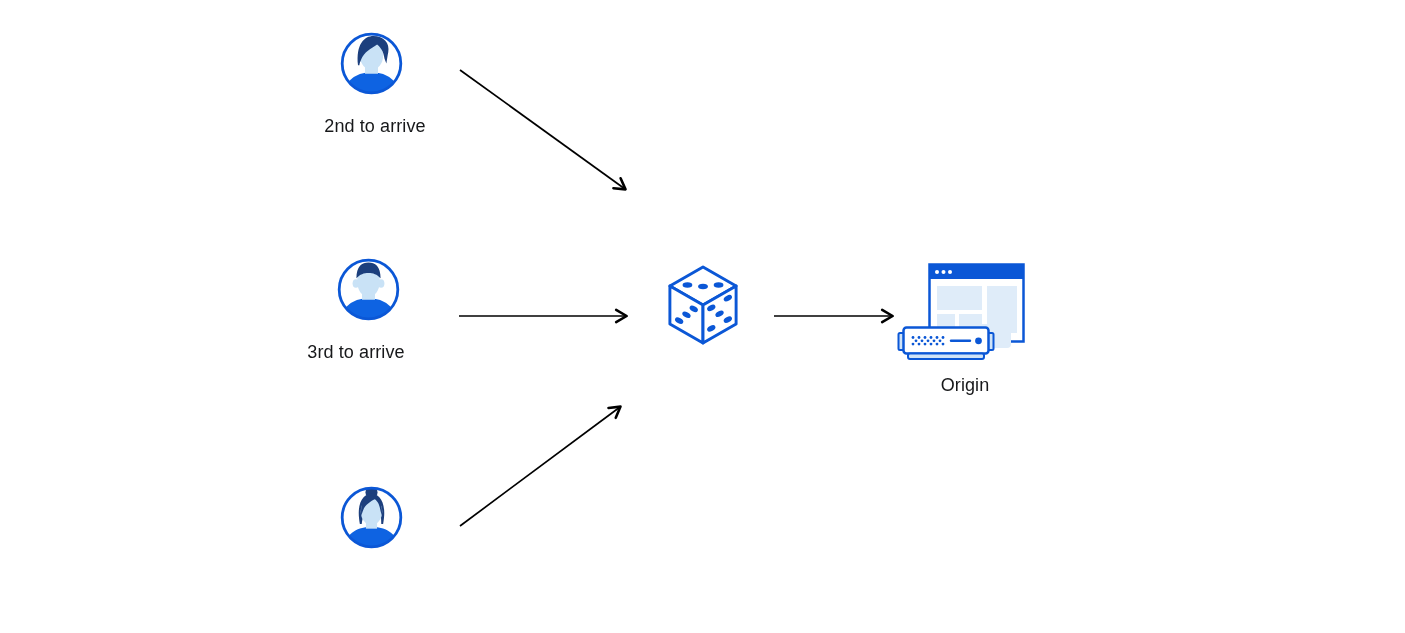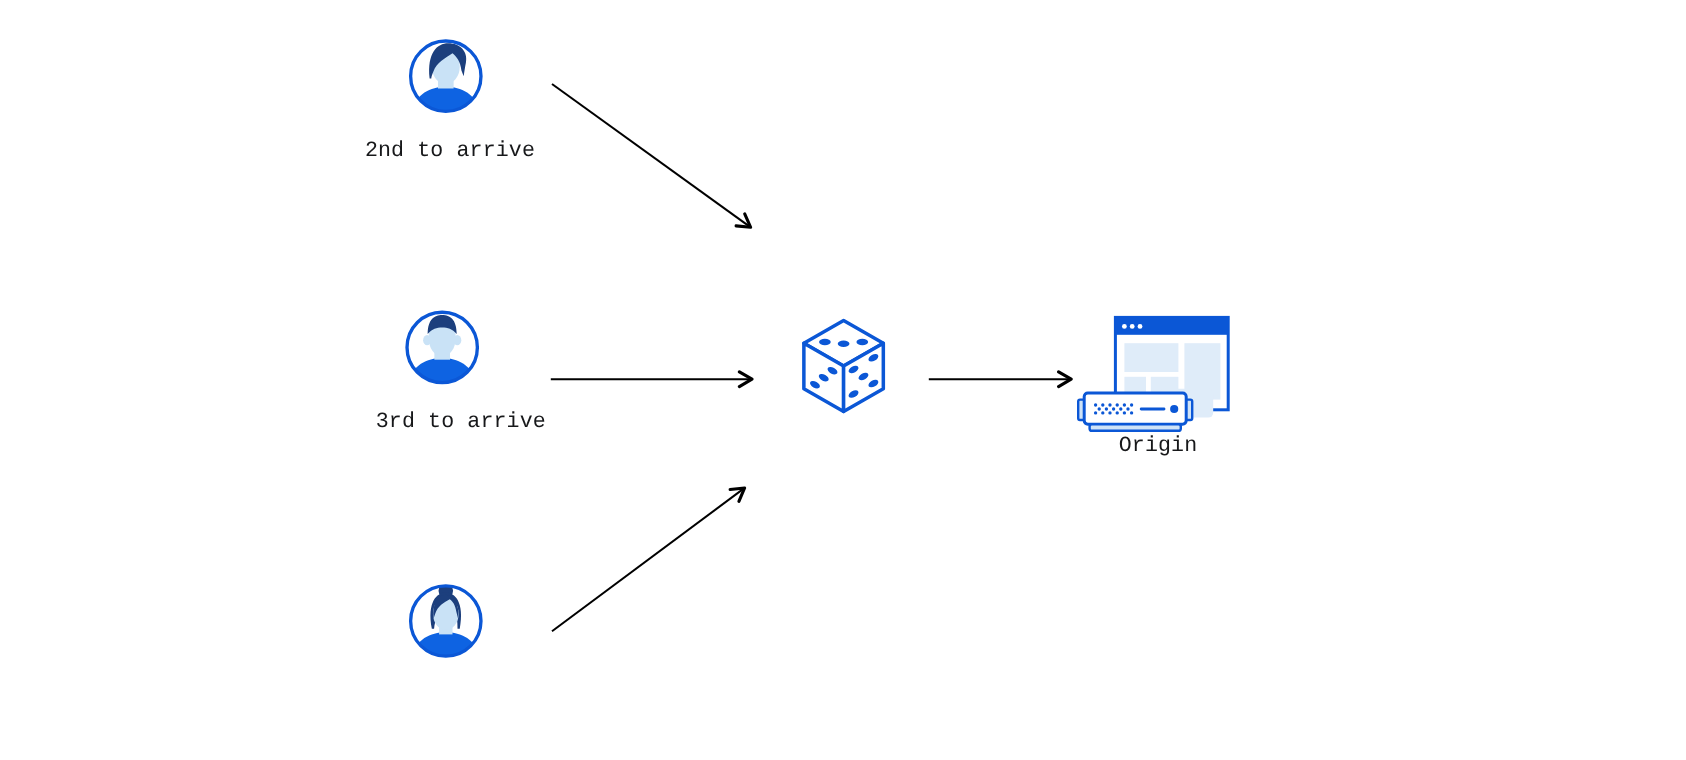--- a/index.html
+++ b/index.html
@@ -13,21 +13,21 @@
     --arrow-black:#000000;
     --text-color:#17181a;
     --canvas-bg:#ffffff;
   }
   html,body{margin:0;padding:0;background:#fff;}
   .canvas{
     position:relative;
     width:1247px;height:633px;
     background:var(--canvas-bg);
     overflow:hidden;
-    font-family:Liberation Mono, monospace;
+    font-family:Liberation Sans, sans-serif;
   }
   .layer{position:absolute;left:0;top:0;}
   .node{position:absolute;}
   .node-label{
     position:absolute;
     width:200px;
     text-align:center;
     font-size:18px;
     font-weight:400;
     color:var(--text-color);
@@ -109,21 +109,21 @@
         <path class="skin" d="M24,20.5 C24,12 29,9 36,9 C43,9 48,12 48,20.5
                               L48,27.5 C48,37.5 43,43.5 36,43.5
                               C29,43.5 24,37.5 24,27.5 Z"></path>
         <path class="hair" d="M23,24 C23,11 29,7 36,7 C43,7 49,11 49,24
                               C45,19.5 41,18.2 36,18.2
                               C31,18.2 27,19.5 23,24 Z"></path>
       </g>
       <circle class="ring" cx="36" cy="36" r="31.5"></circle>
     </svg>
   </div>
-  <div class="node-label" style="left:284px;top:342px;">3rd to arrive</div>
+  <div class="node-label" style="left:256px;top:342px;">3rd to arrive</div>
 
   <div class="node" style="left:338px;top:484px;">
     <svg width="67" height="67" viewBox="0 0 72 72">
       <defs>
           <clipPath id="avc3">
             <circle cx="36" cy="36" r="31.5"></circle>
           </clipPath>
         </defs>
       <g clip-path="url(#avc3)">
         <circle cx="36" cy="36" r="31.5" fill="#ffffff"></circle>
@@ -200,15 +200,15 @@
           <circle cx="23" cy="84.1" r="1.4"></circle>
         <circle cx="29" cy="84.1" r="1.4"></circle>
           <circle cx="35" cy="84.1" r="1.4"></circle>
         <circle cx="41" cy="84.1" r="1.4"></circle>
           <circle cx="47" cy="84.1" r="1.4"></circle>
       </g>
       <line class="srv-line" x1="55" y1="80.8" x2="74" y2="80.8"></line>
       <circle class="srv-dot" cx="82.5" cy="80.8" r="3.4"></circle>
     </svg>
   </div>
-  <div class="node-label" style="left:865px;top:362px;">Origin</div>
+  <div class="node-label" style="left:865px;top:375px;">Origin</div>
 
 </div>
 
 </body></html>

